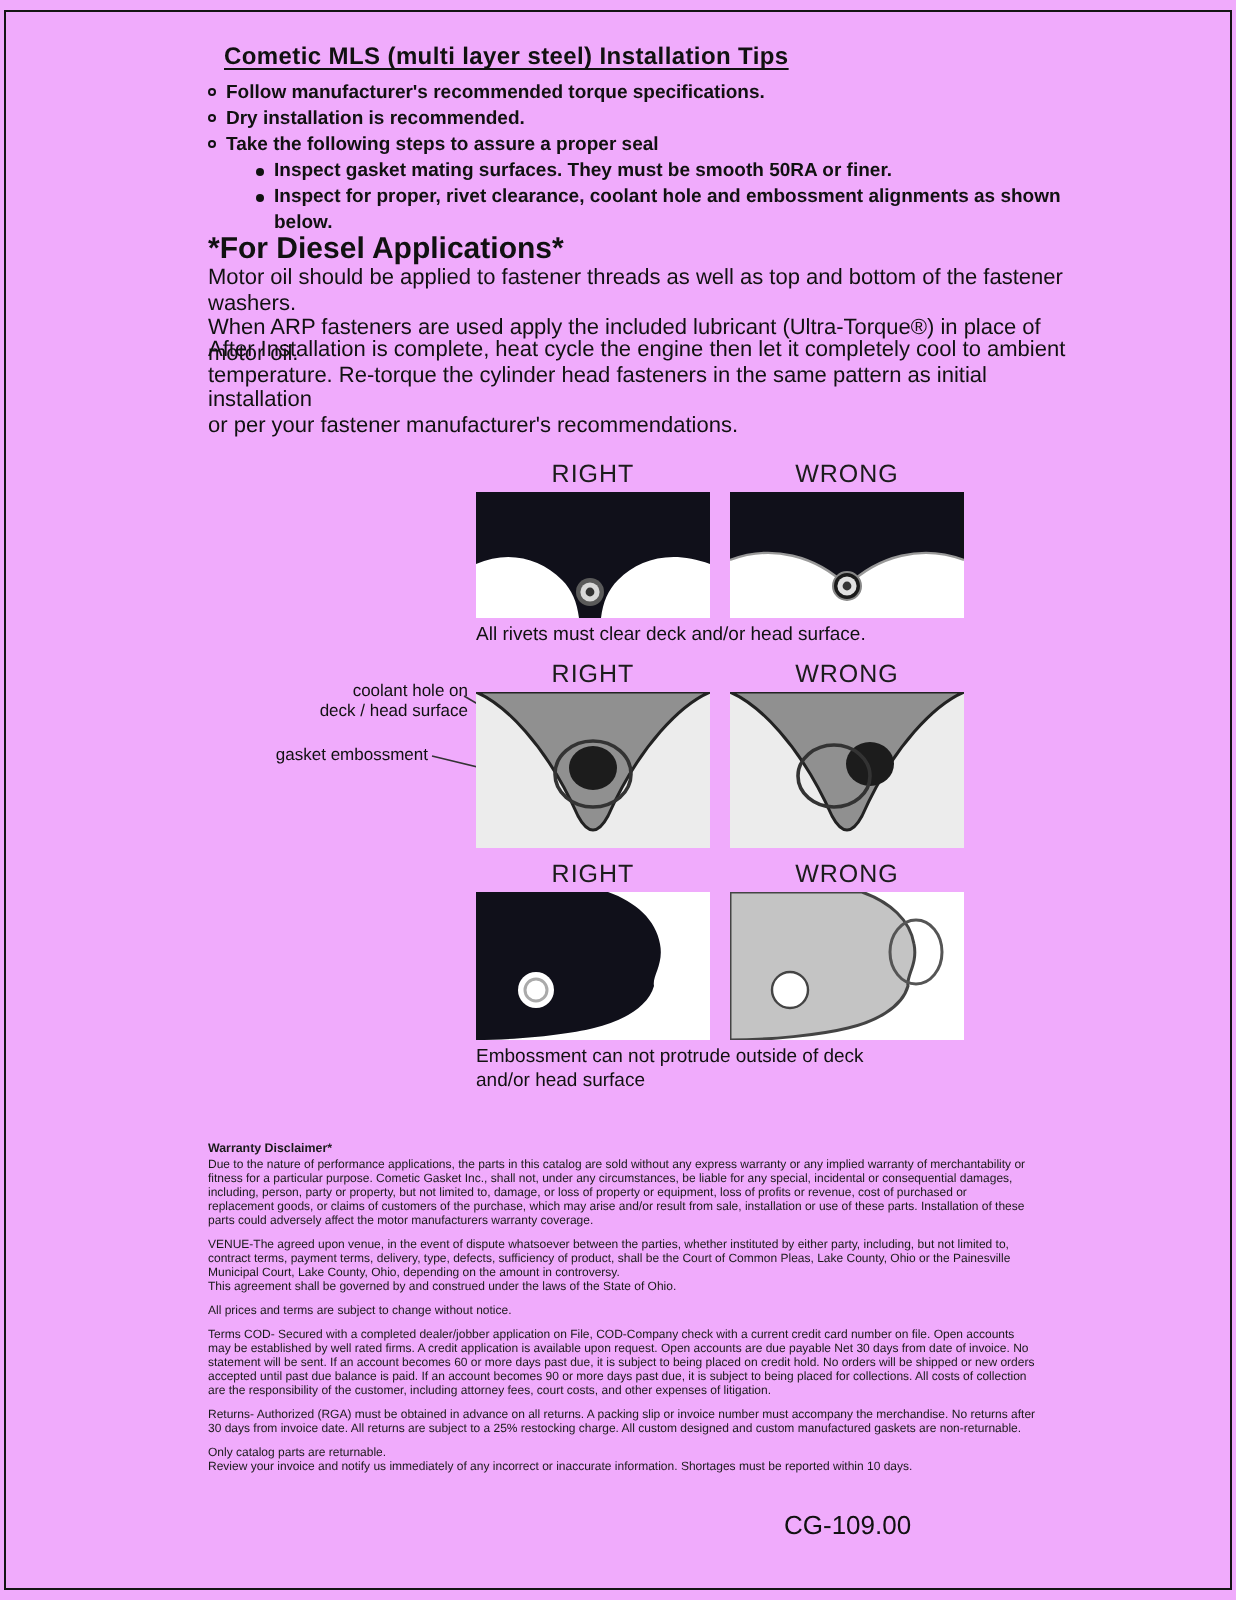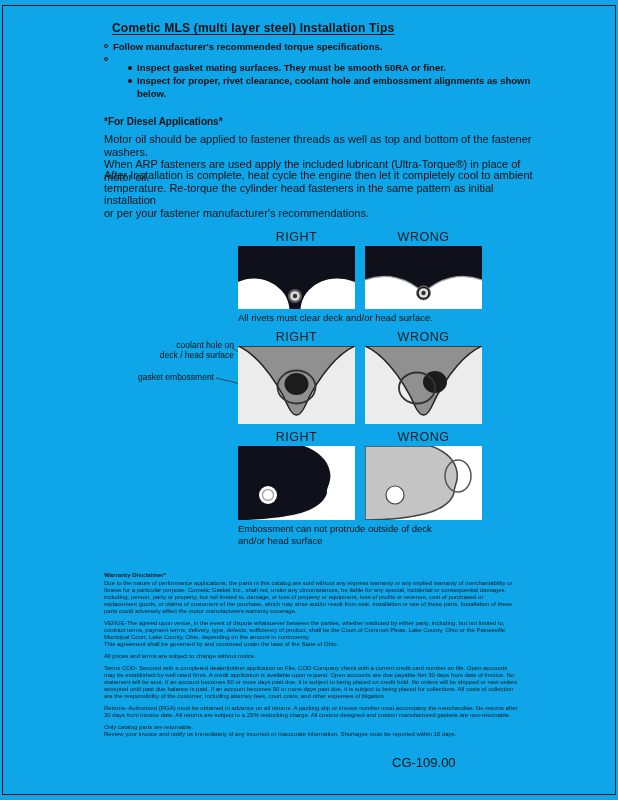--- a/index.html
+++ b/index.html
@@ -1,27 +1,27 @@
 <!DOCTYPE html>
 <html><head>
 <meta charset="utf-8">
 <style>
   * { margin:0; padding:0; box-sizing:border-box; }
   html,body { background:#ffffff; }
   body { font-family:"Liberation Sans", sans-serif; color:#111; }
-  .page { position:relative; width:618px; height:800px; background:#0ea5e9; overflow:hidden; }
+  .page { position:relative; width:618px; height:800px; background:#f0abfc; overflow:hidden; }
   .frame { position:absolute; left:2px; top:5px; right:2px; bottom:5px; border:1.5px solid #151515; }
   .title { position:absolute; left:112px; top:21px; font-size:12px; font-weight:bold;
            text-decoration:underline; text-underline-offset:2px; letter-spacing:0.2px; }
   .tips { position:absolute; left:104px; top:40px; width:428px; font-size:9.5px; line-height:13px; list-style:none;font-weight:bold; }
   .tip { display:flex; align-items:flex-start; }
   .tip .ring { width:4px; height:4px; border:1px solid #111; border-radius:50%; margin:4px 5px 0 0; flex:none; }
   .tip.sub { padding-left:24px; }
   .tip .dot { width:4px; height:4px; background:#111; border-radius:50%; margin:4.5px 5px 0 0; flex:none; }
-  .h2 { position:absolute; left:104px; top:116px; font-size:10px; font-weight:bold; }
+  .h2 { position:absolute; left:104px; top:116px; font-size:15px; font-weight:bold; }
   .para { position:absolute; left:104px; width:436px; font-size:11px; line-height:12.5px; white-space:pre-line; }
   .p1 { top:133px; } .p2 { top:169px; } .p3 { top:211px; }
   .fig { position:absolute; left:104px; width:436px; }
   .fig-rivets { top:230px; height:100px; }
   .fig-holes  { top:330px; height:100px; }
   .fig-emboss { top:430px; height:112px; }
   .fig-label { position:absolute; top:0; width:117px; text-align:center; font-size:12.5px; color:#1c1c1c; letter-spacing:0.5px; }
   .fl-right { left:134px; } .fl-wrong { left:261px; }
   .fig-img { position:absolute; top:16px; width:117px; display:block; }
   .fi-right { left:134px; } .fi-wrong { left:261px; }
@@ -44,20 +44,25 @@
 
   <div class="title">Cometic MLS (multi layer steel) Installation Tips</div>
 
   <ul class="tips">
     <li class="tip">
       <span class="ring"></span>
       <span>Follow manufacturer's recommended torque specifications.</span>
     </li>
     <li class="tip">
       <span class="ring"></span>
+      <span>Dry installation is recommended.</span>
+    </li>
+    <li class="tip">
+      <span class="ring"></span>
+      <span>Take the following steps to assure a proper seal</span>
     </li>
     <li class="tip sub">
       <span class="dot"></span>
       <span>Inspect gasket mating surfaces.  They must be smooth 50RA or finer.</span>
     </li>
     <li class="tip sub">
       <span class="dot"></span>
       <span>Inspect for proper, rivet clearance, coolant hole and embossment alignments as shown below.</span>
     </li>
   </ul>

